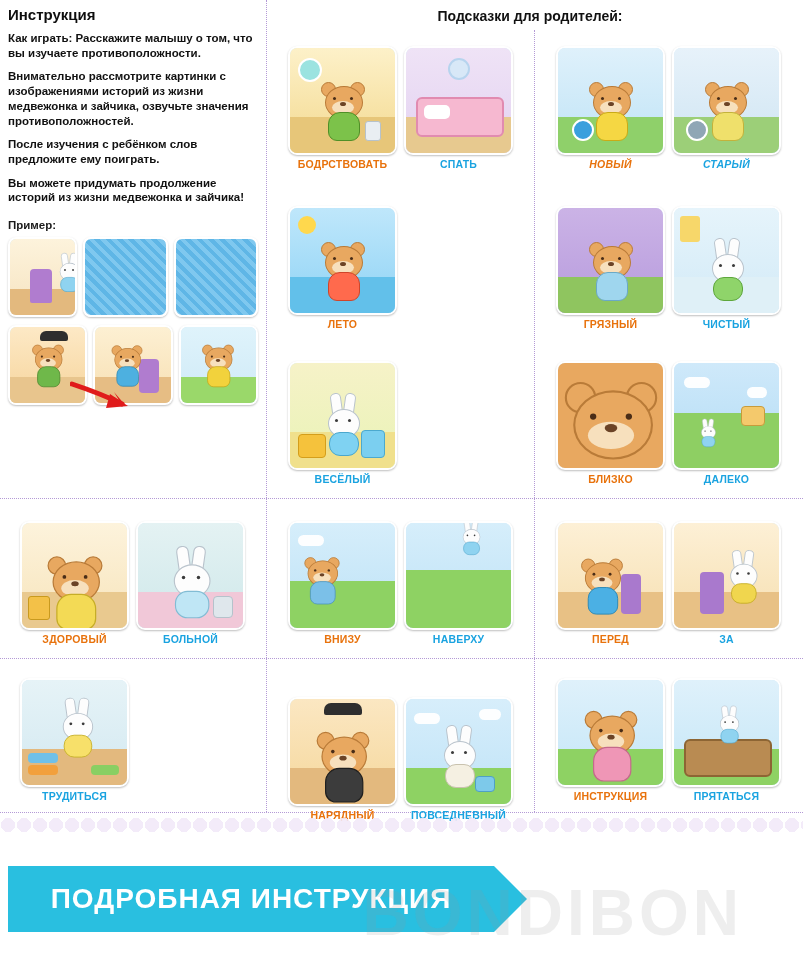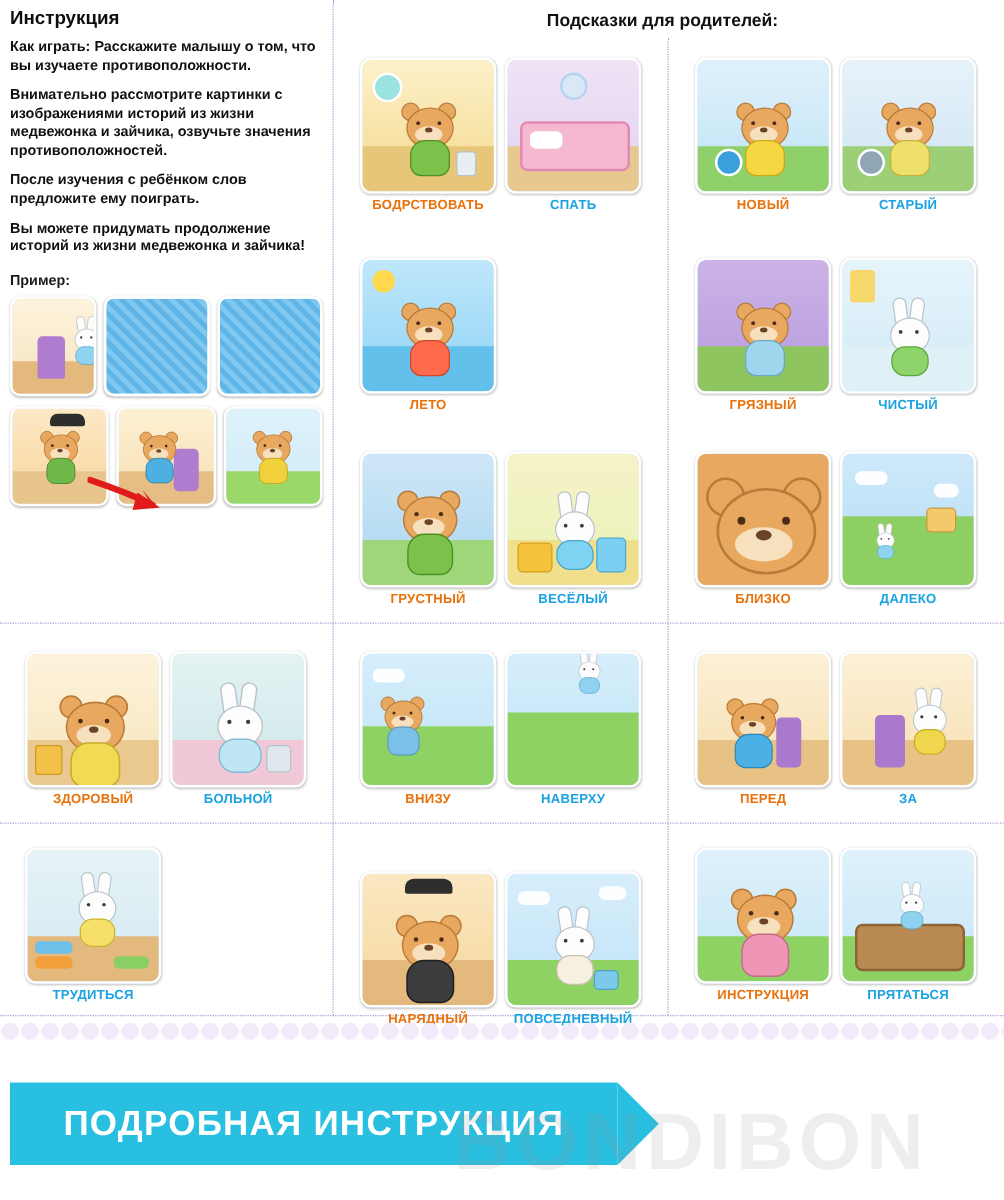--- a/index.html
+++ b/index.html
@@ -339,59 +339,40 @@
         <div class="cap orange">ЛЕТО</div>
       </div>
     </div>
   </div>
 
   <div class="pair" style="position:absolute;left:280px;top:355px;">
     <div class="imgs">
       <div class="cell">
         <div class="card thumb">
           <div class="scene">
-            <div class="sky" style="background:linear-gradient(#cfe7f8,#a9d6ef)"></div>
-            <div class="ground" style="background:#9fd67a"></div>
-            <div class="bear" style="transform:translateX(-50%) scale(1.15);">
-              <div class="ear l"></div>
-                <div class="ear r"></div>
-              <div class="head"></div>
-                <div class="muzzle"></div>
-                <div class="nose"></div>
-              <div class="eye l"></div>
-                <div class="eye r"></div>
-              <div class="body"></div>
-            </div>
-          </div>
-        </div>
-        <div class="cap orange">ГРУСТНЫЙ</div>
-      </div>
-      <div class="cell">
-        <div class="card thumb">
-          <div class="scene">
             <div class="sky" style="background:linear-gradient(#f6f2c8,#e9f3b6)"></div>
             <div class="ground" style="background:#f0e08c"></div>
             <div class="obj" style="left:8px;bottom:10px;width:26px;height:22px;background:#f5c23c;border:1px solid #d49e1b;"></div>
             <div class="obj" style="right:10px;bottom:10px;width:22px;height:26px;background:#7bcff0;border:1px solid #4ba9cf;"></div>
             <div class="rabbit" style="left:50%;">
               <div class="ear l"></div>
                 <div class="ear r"></div>
               <div class="head"></div>
                 <div class="eye l"></div>
                 <div class="eye r"></div>
               <div class="body" style="background:#7fd2f2;border-color:#4aa7cd;"></div>
             </div>
           </div>
         </div>
         <div class="cap blue">ВЕСЁЛЫЙ</div>
       </div>
     </div>
   </div>
 
-  <div class="pair" style="position:absolute;left:548px;top:40px;">
+  <div class="pair" style="position:absolute;left:548px;top:40px;font-style:italic;">
     <div class="imgs">
       <div class="cell">
         <div class="card thumb">
           <div class="scene">
             <div class="sky" style="background:linear-gradient(#dff1fb,#bfe3f6)"></div>
             <div class="ground" style="background:#8fd06a"></div>
             <div class="bear">
               <div class="ear l"></div>
                 <div class="ear r"></div>
               <div class="head"></div>

